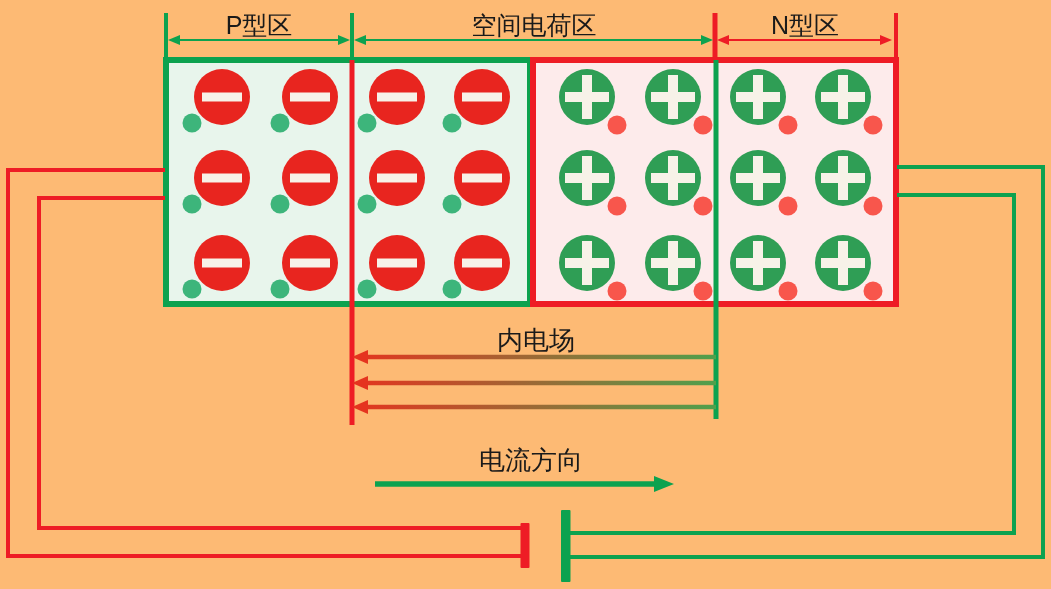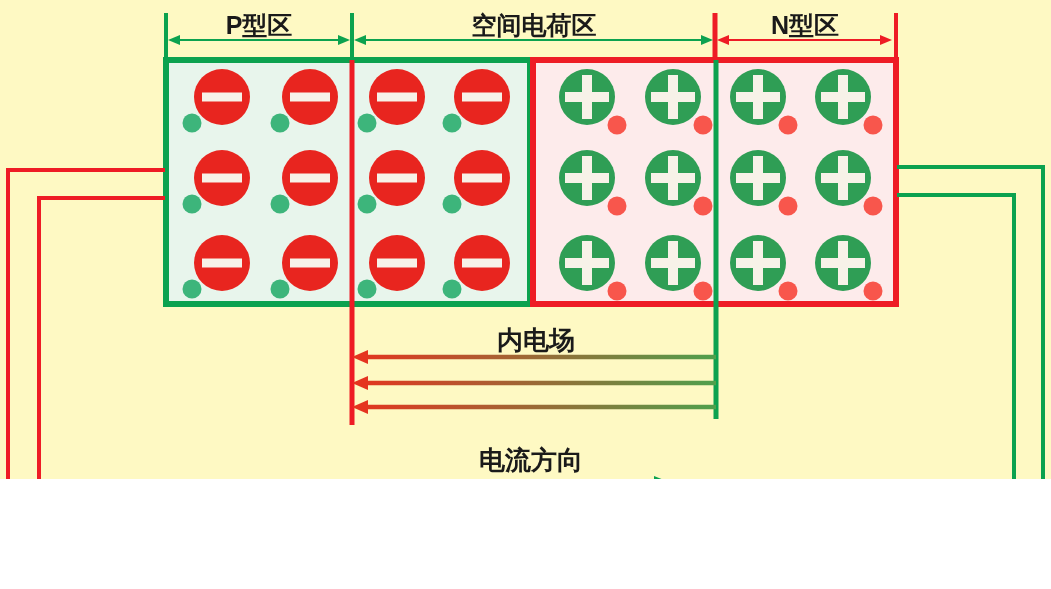--- a/index.html
+++ b/index.html
@@ -1,16 +1,16 @@
 <!DOCTYPE html>
 <html><head>
 <meta charset="utf-8">
 <style>
   html,body{margin:0;padding:0;background:#ffffff;}
-  .page{width:1051px;height:479px;position:relative;background:#fef9c3;overflow:hidden;font-weight:bold;}
+  .page{width:1051px;height:589px;position:relative;background:#fdba74;overflow:hidden;}
   svg{display:block;}
   text{font-family:"Liberation Sans","DejaVu Sans",sans-serif;fill:#1a1a1a;}
   .region-label{font-size:25px;}
   .mid-label{font-size:26px;}
 </style>
 </head>
 <body>
 
 <div class="page">
 <svg id="diagram-svg" width="1051" height="589" viewBox="0 0 1051 589" xmlns="http://www.w3.org/2000/svg">

